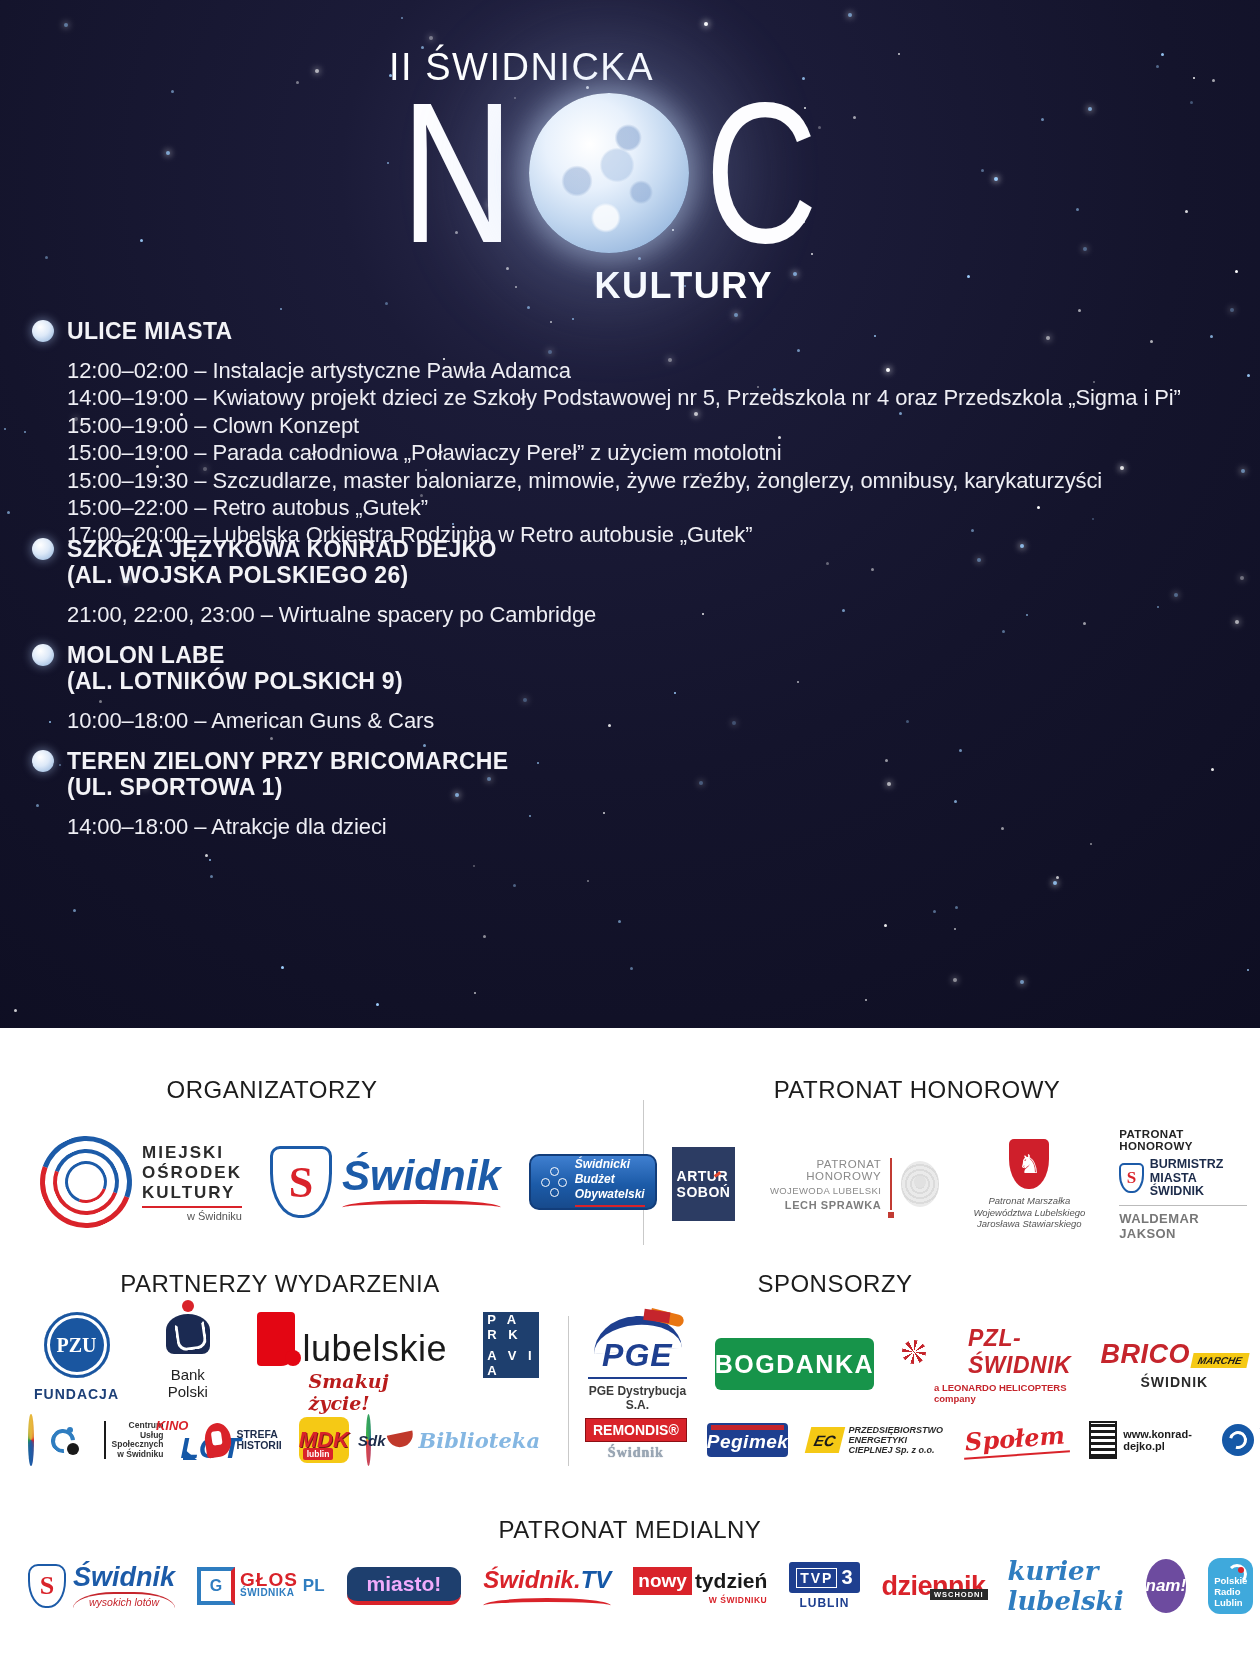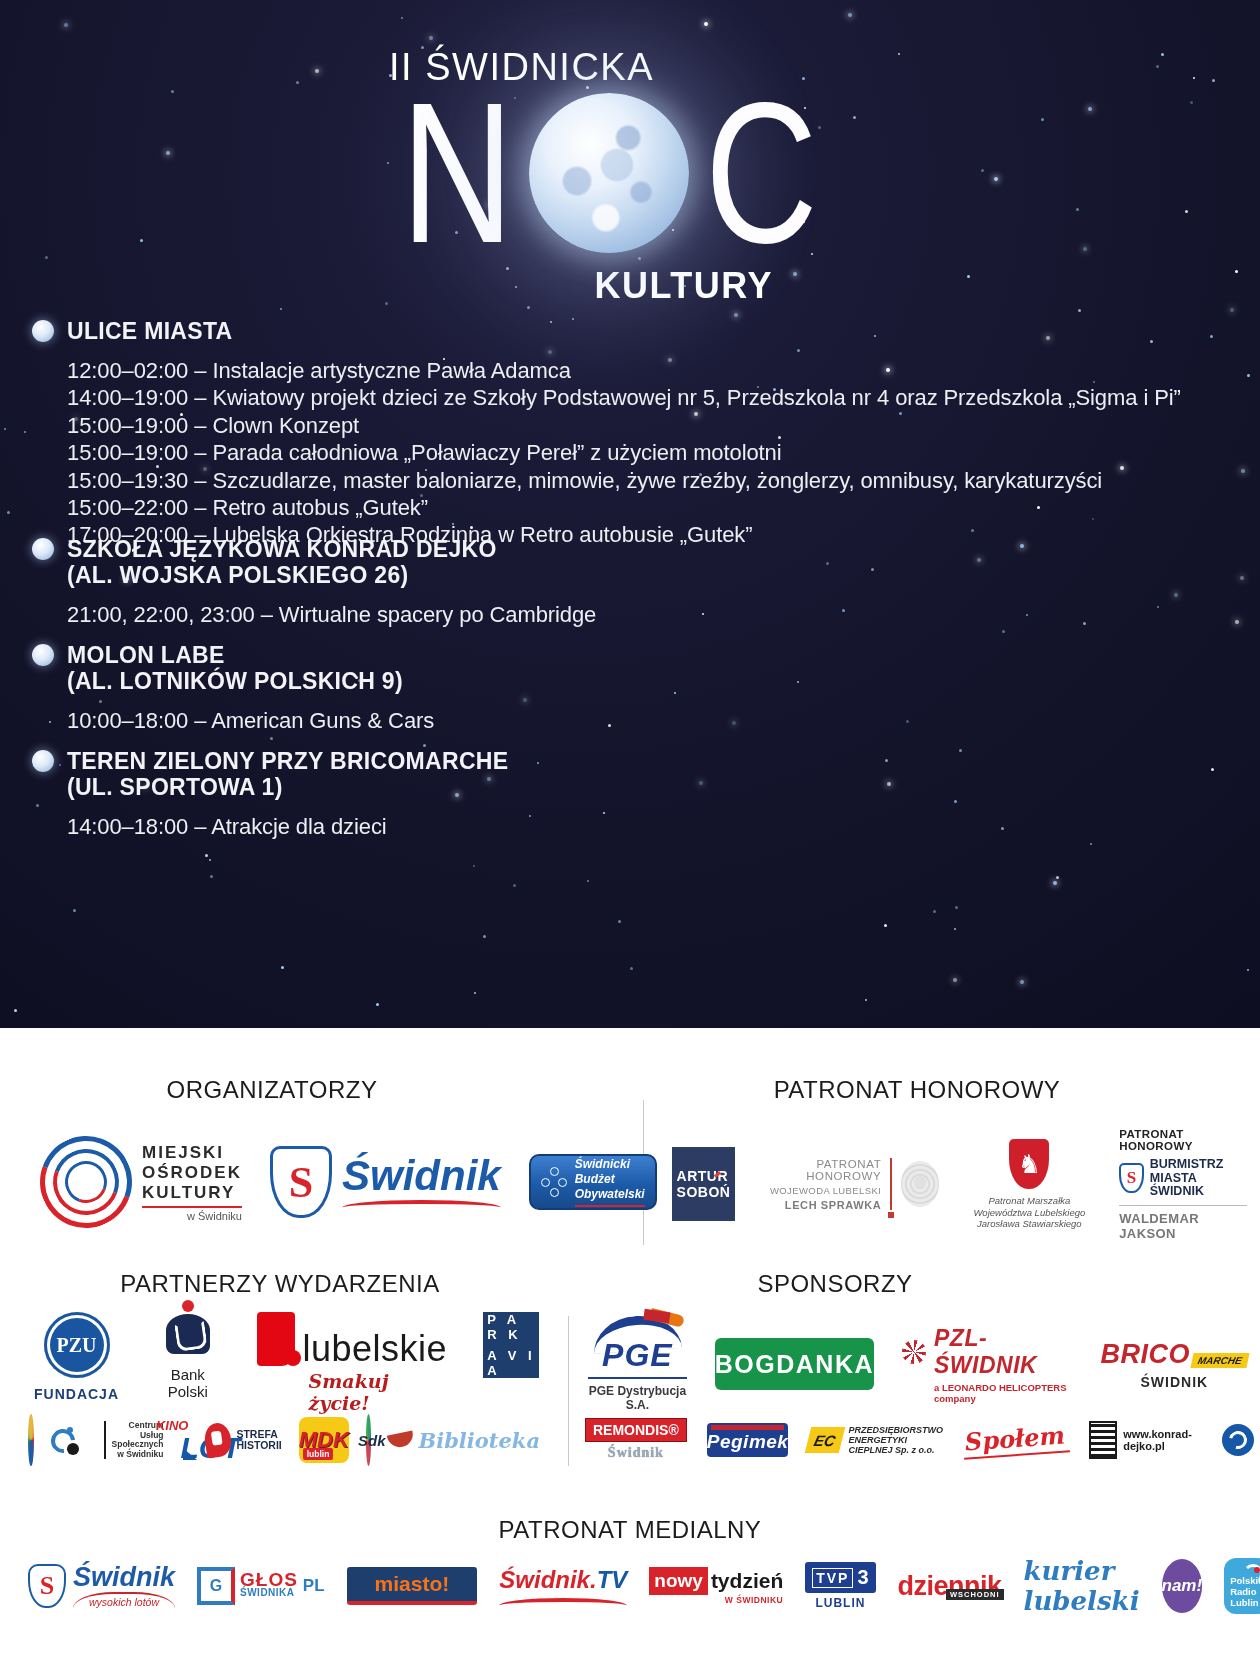--- a/index.html
+++ b/index.html
@@ -159,21 +159,21 @@
   .pge-arc:after{content:"";position:absolute;right:10px;top:-13px;width:26px;height:11px;background:#c5252c;transform:rotate(12deg);}
   .pge-word{font-size:32px;font-weight:bold;font-style:italic;color:#1e3f8f;margin-top:-14px;letter-spacing:1px;}
   .pge-rule{border-top:2px solid #1e3f8f;margin-top:3px;}
   .pge-sub{font-size:12px;font-weight:bold;color:#3a3a3a;margin-top:5px;}
   .bogdanka{width:168px;height:52px;background:#17944a;border-radius:6px;display:flex;align-items:center;justify-content:center;
       color:#fff;font-size:25px;font-weight:bold;letter-spacing:1.5px;}
   .pzl{color:#c5252c;width:190px;}
   .pzl-row{display:flex;align-items:center;gap:8px;}
   .pzl-rotor{width:24px;height:24px;border-radius:50%;flex:0 0 auto;
       background:repeating-conic-gradient(#c5252c 0 18deg,transparent 18deg 45deg);}
-  .pzl-name{font-size:23px;font-weight:bold;font-style:italic;letter-spacing:.5px;}
+  .pzl-name{font-size:23px;font-weight:bold;font-style:italic;letter-spacing:.5px;margin-left:34px;}
   .pzl-sub{font-size:9.5px;font-weight:bold;margin:3px 0 0 32px;}
   .brico{text-align:center;}
   .brico-row{display:flex;align-items:flex-start;gap:2px;}
   .brico-main{color:#c5252c;font-size:27px;font-weight:bold;font-style:italic;letter-spacing:.5px;}
   .brico-marche{background:#f5c915;color:#1a1a1a;font-size:10px;font-weight:bold;font-style:italic;
       padding:2px 6px;margin-top:14px;transform:skewX(-12deg);}
   .brico-sub{font-size:14px;font-weight:bold;color:#2a2a2a;margin-top:4px;letter-spacing:1px;}
 
   
   .remondis{text-align:center;}
@@ -206,22 +206,22 @@
   .shield-med{width:34px;height:40px;font-size:26px;border-width:2.5px;}
   .ms-word{font-size:27px;font-weight:bold;font-style:italic;color:#1c5ba8;line-height:24px;}
   .ms-sub{font-size:10.5px;font-style:italic;color:#c5252c;margin-top:3px;border-top:2.5px solid #c5252c;border-radius:40%/100% 100% 0 0;padding-top:2px;text-align:center;}
   .glos{display:flex;align-items:center;gap:5px;}
   .glos-g{width:30px;height:30px;border:4px solid #2f7dc0;border-right-color:#d9232a;display:flex;align-items:center;justify-content:center;
       font-size:16px;font-weight:bold;color:#2f7dc0;}
   .glos-text{line-height:13px;}
   .glos-l1{color:#d9232a;font-size:19px;font-weight:bold;letter-spacing:1px;}
   .glos-l2{color:#2f7dc0;font-size:10px;font-weight:bold;letter-spacing:.5px;}
   .glos-pl{color:#2f7dc0;font-size:17px;font-weight:bold;}
-  .miasto{background:#1e3f6e;border-bottom:4px solid #d9232a;color:#f97316;font-size:21px;font-weight:bold;
-      padding:5px 28px;border-radius:3px;}
+  .miasto{background:#1e3f6e;border-bottom:4px solid #d9232a;color:#f0abfc;font-size:21px;font-weight:bold;
+      padding:5px 20px;border-radius:11px;}
   .stv{text-align:center;}
   .stv-row{font-size:24px;font-weight:bold;font-style:italic;}
   .stv-p1{color:#d9232a;}
   .stv-p2{color:#1558a7;}
   .nowy{position:relative;padding-bottom:10px;}
   .nowy-row{display:flex;align-items:center;}
   .nowy-p1{background:#d9232a;color:#fff;font-size:19px;font-weight:bold;padding:3px 5px;}
   .nowy-p2{color:#1a1a1a;font-size:21px;font-weight:bold;margin-left:3px;}
   .nowy-sub{position:absolute;right:0;bottom:0;color:#d9232a;font-size:8.5px;font-weight:bold;letter-spacing:.5px;}
   .tvp3{text-align:center;}

